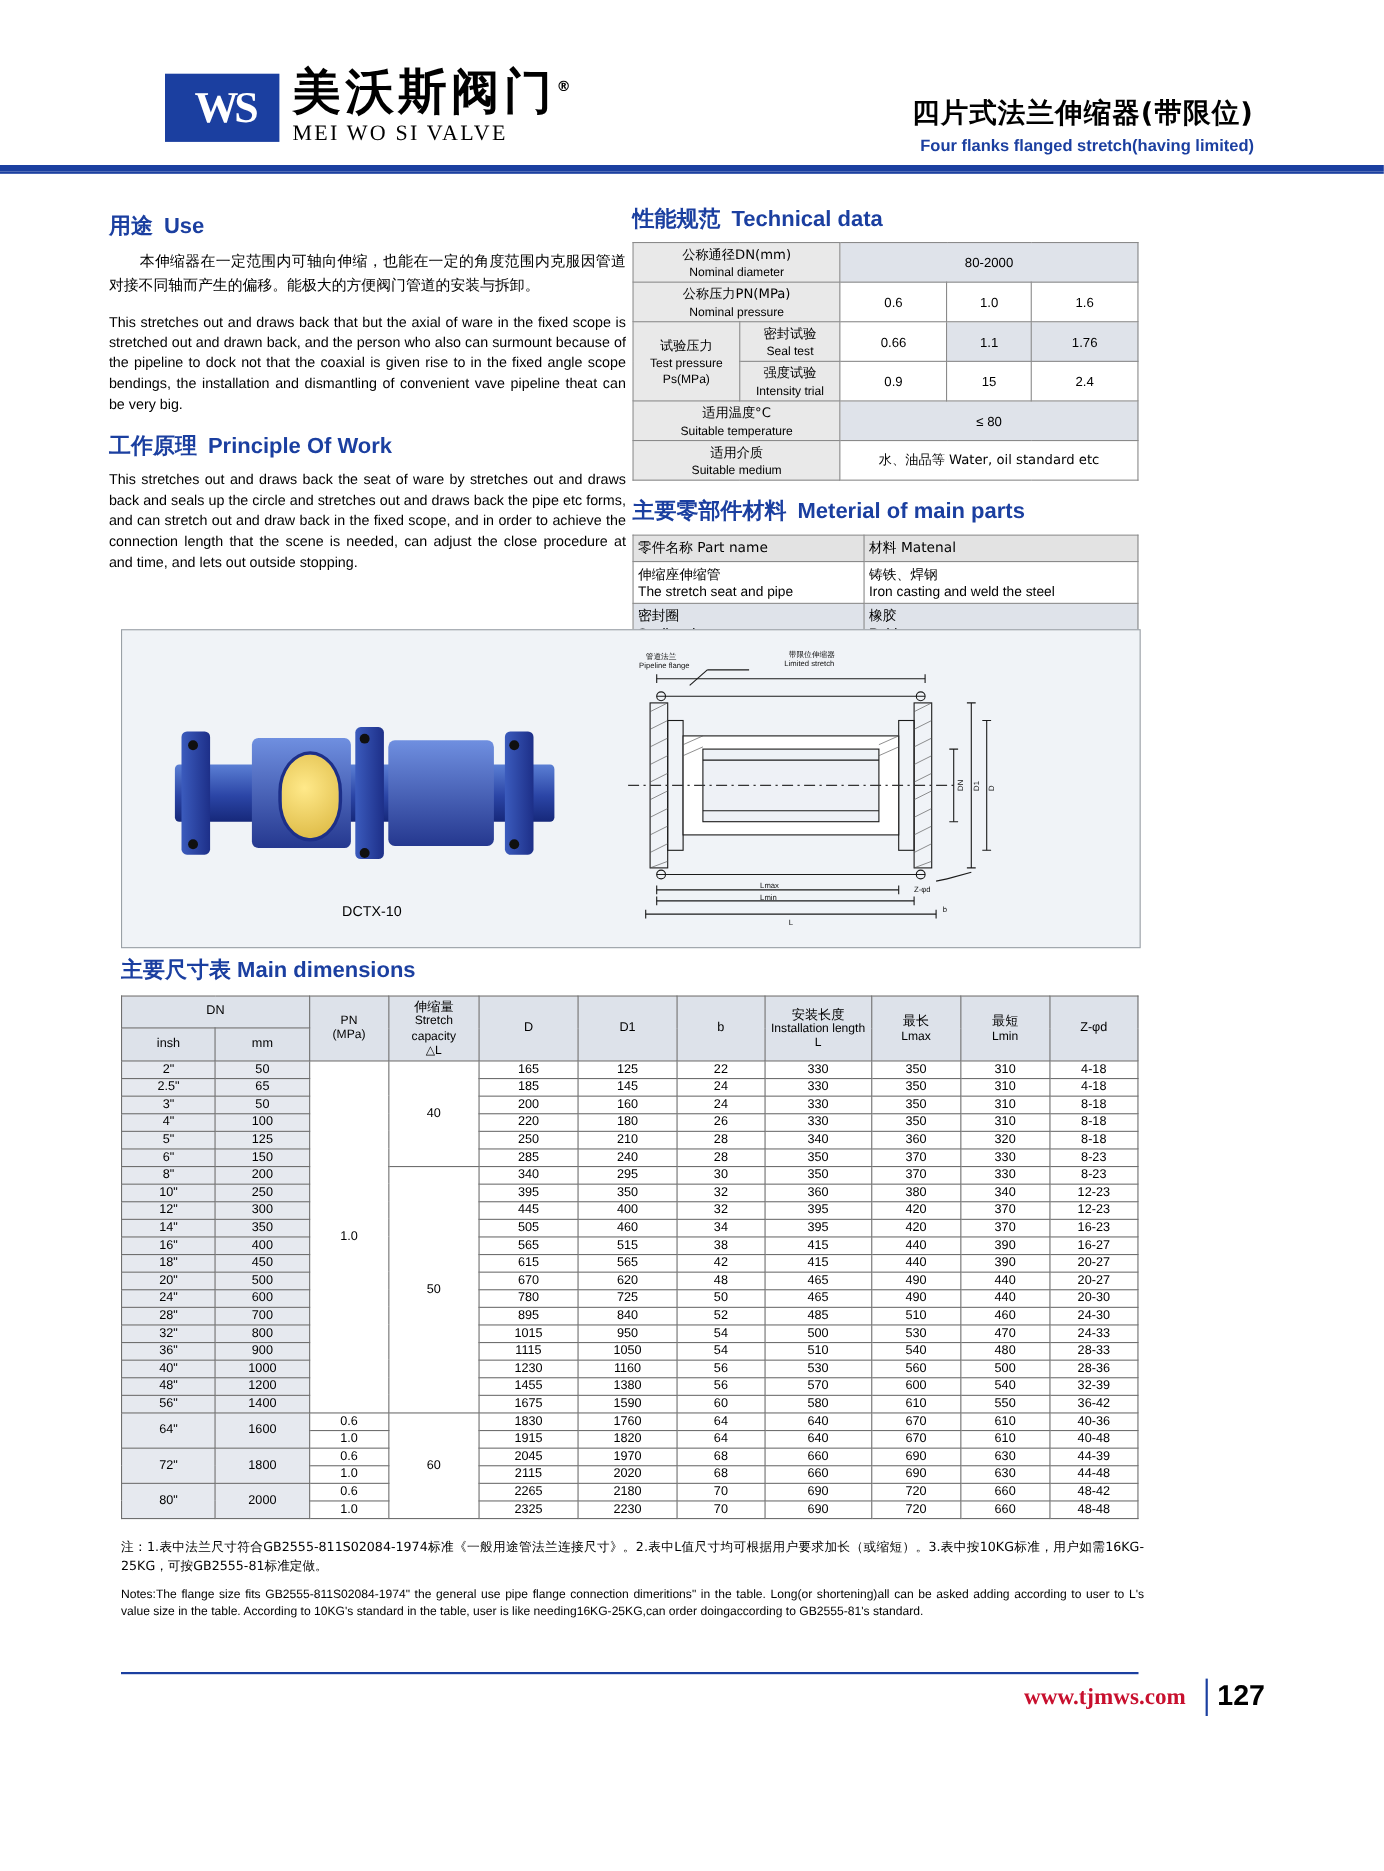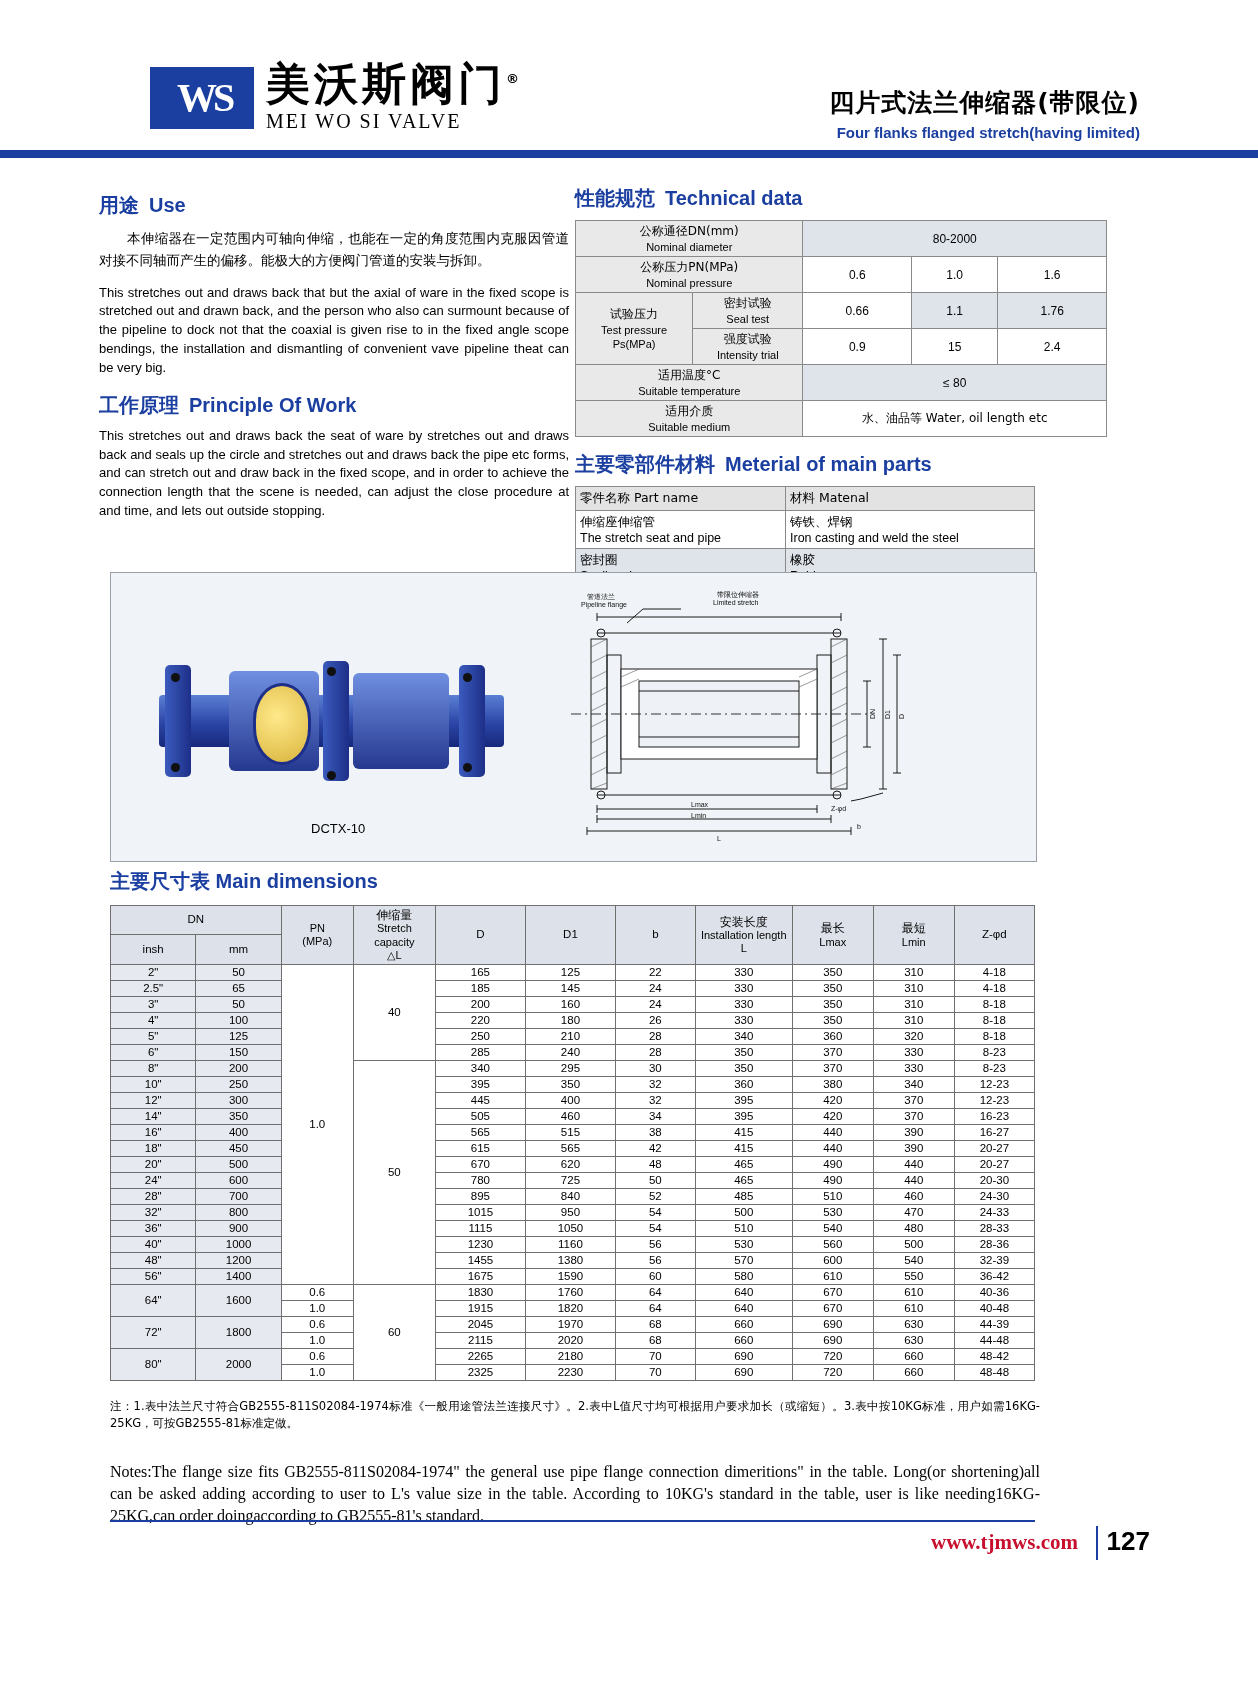--- a/index.html
+++ b/index.html
@@ -30,21 +30,21 @@
   
   .col-left{position:absolute;left:99px;top:192px;width:470px;}
   .sec-title{font-size:20px;font-weight:bold;color:#1b3fa0;margin-bottom:8px;}
   .sec-title .cn{font-family:"DejaVu Sans",sans-serif;}
   .sec-title .en{margin-left:10px;}
   .p-cn{font-size:13.5px;line-height:1.65;text-align:justify;text-indent:28px;font-family:"DejaVu Sans",sans-serif;margin:0 0 12px 0;}
   .p-en{font-size:13px;line-height:1.45;text-align:justify;margin:0 0 14px 0;}
 
   
   .col-right{position:absolute;left:575px;top:185px;width:460px;}
-  .tbl{border-collapse:collapse;width:532px;font-size:12px;}
+  .tbl{border-collapse:collapse;width:460px;font-size:12px;}
   .tbl td{border:1px solid #8a8a8a;padding:2px 4px;text-align:center;vertical-align:middle;}
   .lbl{background:#e9e9e9;text-align:left;padding-left:6px;white-space:nowrap;}
   .lbl .cn{font-family:"DejaVu Sans",sans-serif;font-size:12px;}
   .lbl .en{font-size:11px;}
   .shade{background:#dfe3ea;}
   .white{background:#fff;}
   .ctr-cn{font-family:"DejaVu Sans",sans-serif;}
 
   .mat-tbl{border-collapse:collapse;width:460px;font-size:12.5px;margin-top:4px;}
   .mat-tbl td{border:1px solid #8a8a8a;padding:3px 4px;text-align:left;}
@@ -72,21 +72,21 @@
   .dim-wrap{position:absolute;left:110px;top:905px;width:925px;}
   table.dim{border-collapse:collapse;width:925px;font-size:11.5px;}
   table.dim th,table.dim td{border:1px solid #6f6f6f;text-align:center;padding:0;height:15px;line-height:15px;}
   table.dim th{background:#dde2ea;font-weight:normal;padding:2px 2px;line-height:1.2;}
   table.dim th .cn{font-family:"DejaVu Sans",sans-serif;display:block;font-size:12px;}
   table.dim th .en{display:block;font-size:11px;}
   td.shade2{background:#e6e9ef;}
 
   .notes{position:absolute;left:110px;top:1398px;width:930px;}
   .note-cn{font-size:11.5px;font-family:"DejaVu Sans",sans-serif;line-height:1.5;text-align:justify;}
-  .note-en{font-size:16px;font-family:Liberation Serif, serif;line-height:1.4;margin-top:28px;text-align:justify;}
+  .note-en{font-size:11px;font-family:Liberation Sans, sans-serif;line-height:1.4;margin-top:10px;text-align:justify;}
 
   .footer{position:absolute;left:0;top:1520px;width:1258px;}
   .f-rule{position:absolute;left:110px;top:0;width:925px;height:2px;background:#1b3fa0;}
   .f-url{position:absolute;right:180px;top:10px;color:#c8102e;font-size:21px;font-weight:bold;font-family:"Liberation Serif",serif;}
   .f-sep{position:absolute;right:160px;top:6px;width:2px;height:34px;background:#1b3fa0;}
   .f-page{position:absolute;right:108px;top:6px;font-size:26px;font-weight:bold;}
 </style>
 </head>
 <body>
 
@@ -163,21 +163,21 @@
     <tr>
       <td class="lbl" colspan="2">
         <span class="cn">适用温度°C</span><br><span class="en">Suitable temperature</span>
       </td>
       <td class="shade" colspan="3">≤ 80</td>
     </tr>
     <tr>
       <td class="lbl" colspan="2">
         <span class="cn">适用介质</span><br><span class="en">Suitable medium</span>
       </td>
-      <td class="white ctr-cn" colspan="3">水、油品等 Water, oil length etc</td>
+      <td class="white ctr-cn" colspan="3">水、油品等 Water, oil standard etc</td>
     </tr>
   </tbody>
     </table>
 
   <div class="sec-title" style="margin-top:14px;">
     <span class="cn">主要零部件材料</span><span class="en">Meterial of main parts</span>
   </div>
 
   <table class="mat-tbl">
     <tbody>

